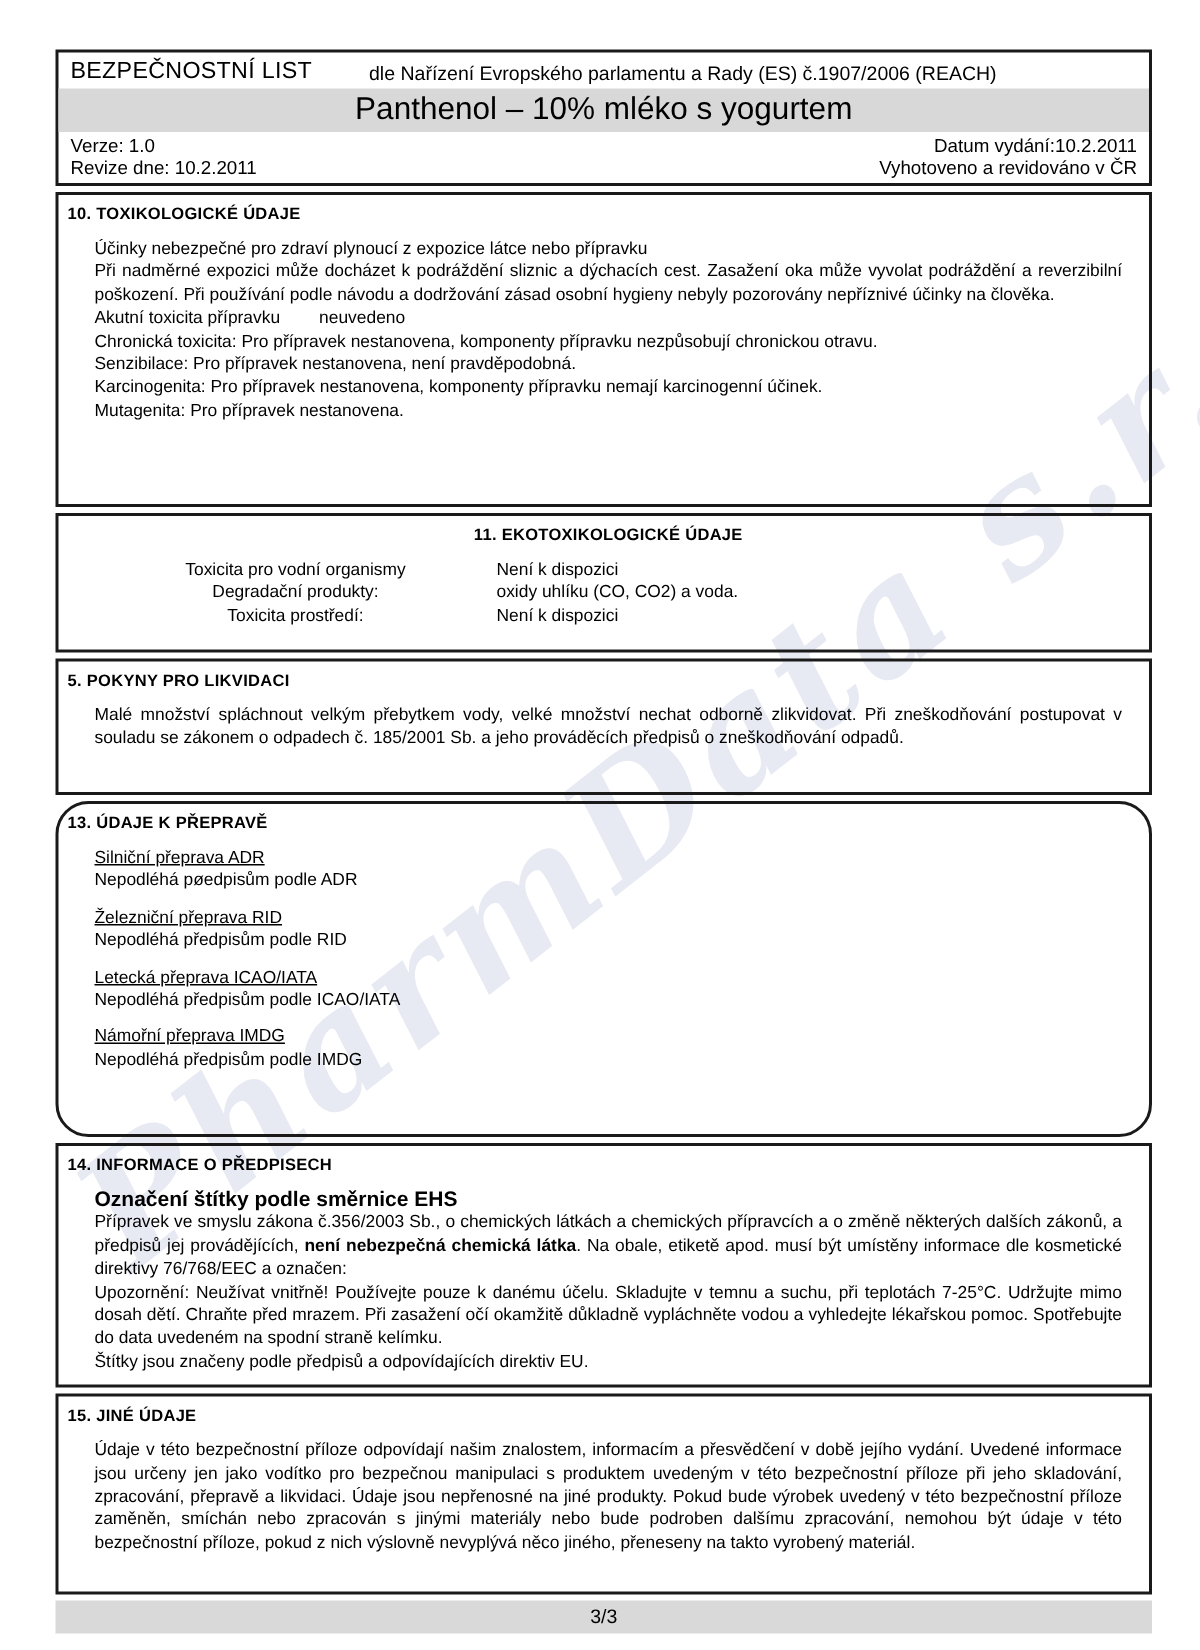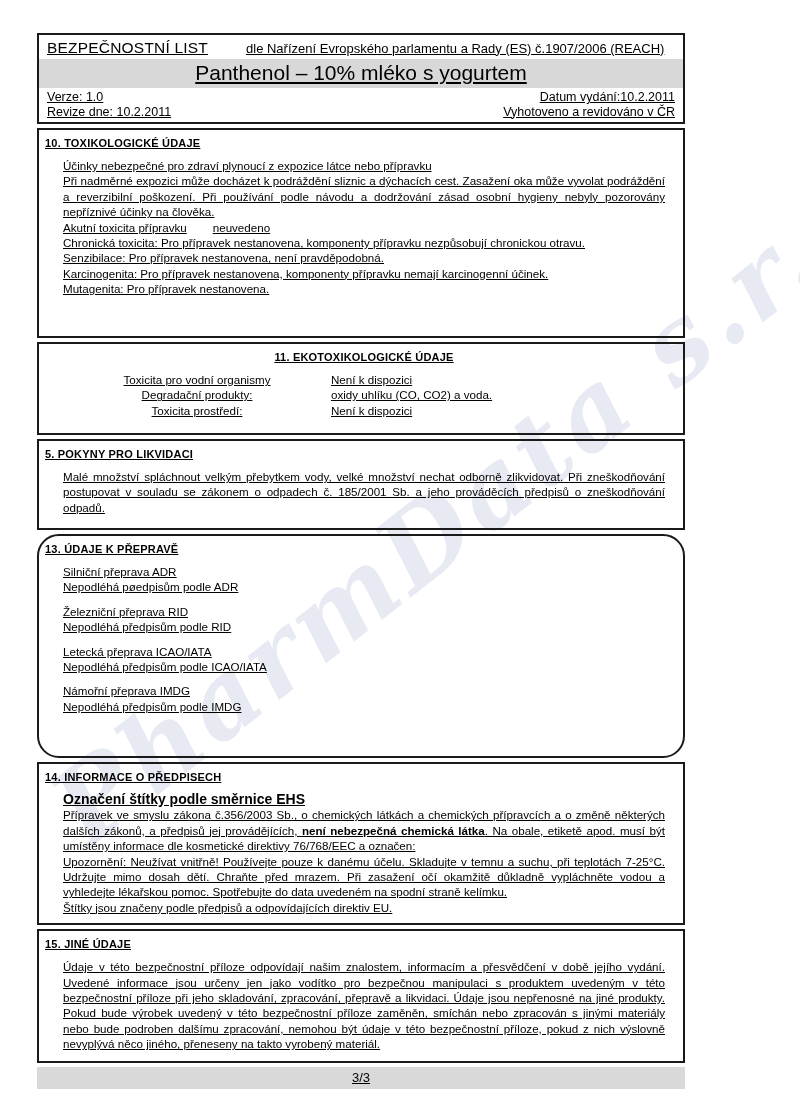--- a/index.html
+++ b/index.html
@@ -11,21 +11,21 @@
 
   
   .watermark {
     position:absolute; left:28px; top:772px; z-index:0;
     transform:rotate(-38deg); transform-origin:0 0;
     font-family:"DejaVu Serif",serif; font-style:italic; font-weight:bold;
     font-size:104px; letter-spacing:5px; white-space:nowrap;
     color:#e7eaf3; pointer-events:none; user-select:none;
   }
 
-  .page { position:absolute; left:37px; top:33px; width:648px; z-index:1;text-decoration:underline; }
+  .page { position:absolute; left:37px; top:33px; width:731px; z-index:1; }
 
   .box { border:2px solid #1a1a1a; background:transparent; }
 
   
   .header-top { display:flex; align-items:center; padding:4px 8px 2px 8px; }
   .doc-type { font-size:15.5px; letter-spacing:0.2px; }
   .reg-text { font-size:13px; margin-left:38px; }
   .title-band {
     background:#d8d8d8; text-align:center; font-size:21px;
     padding:2px 0 3px 0; line-height:24px;

